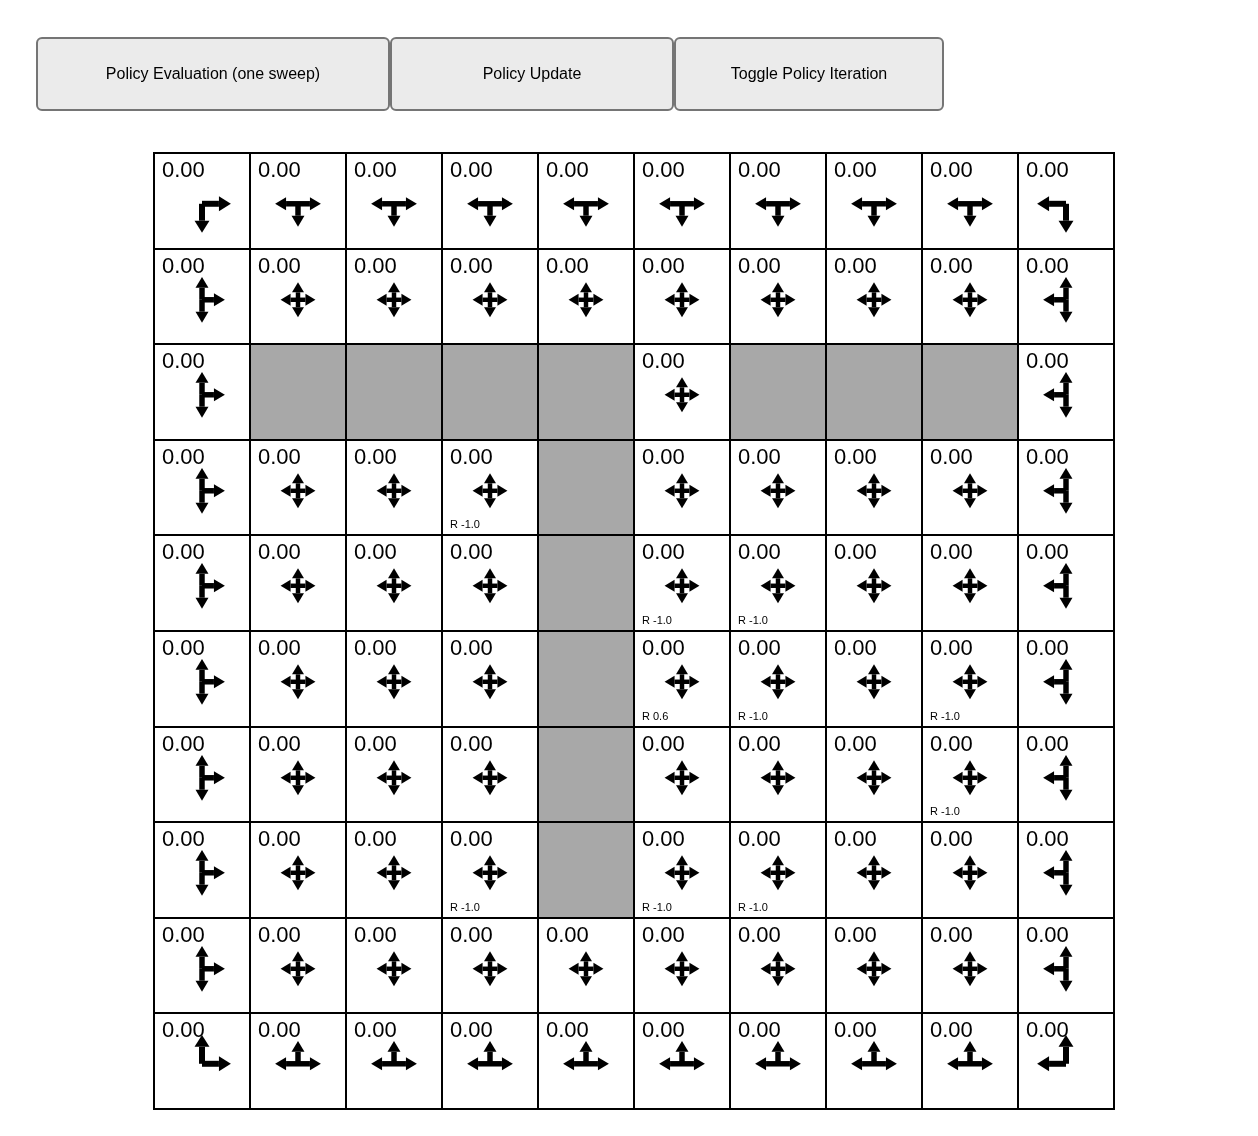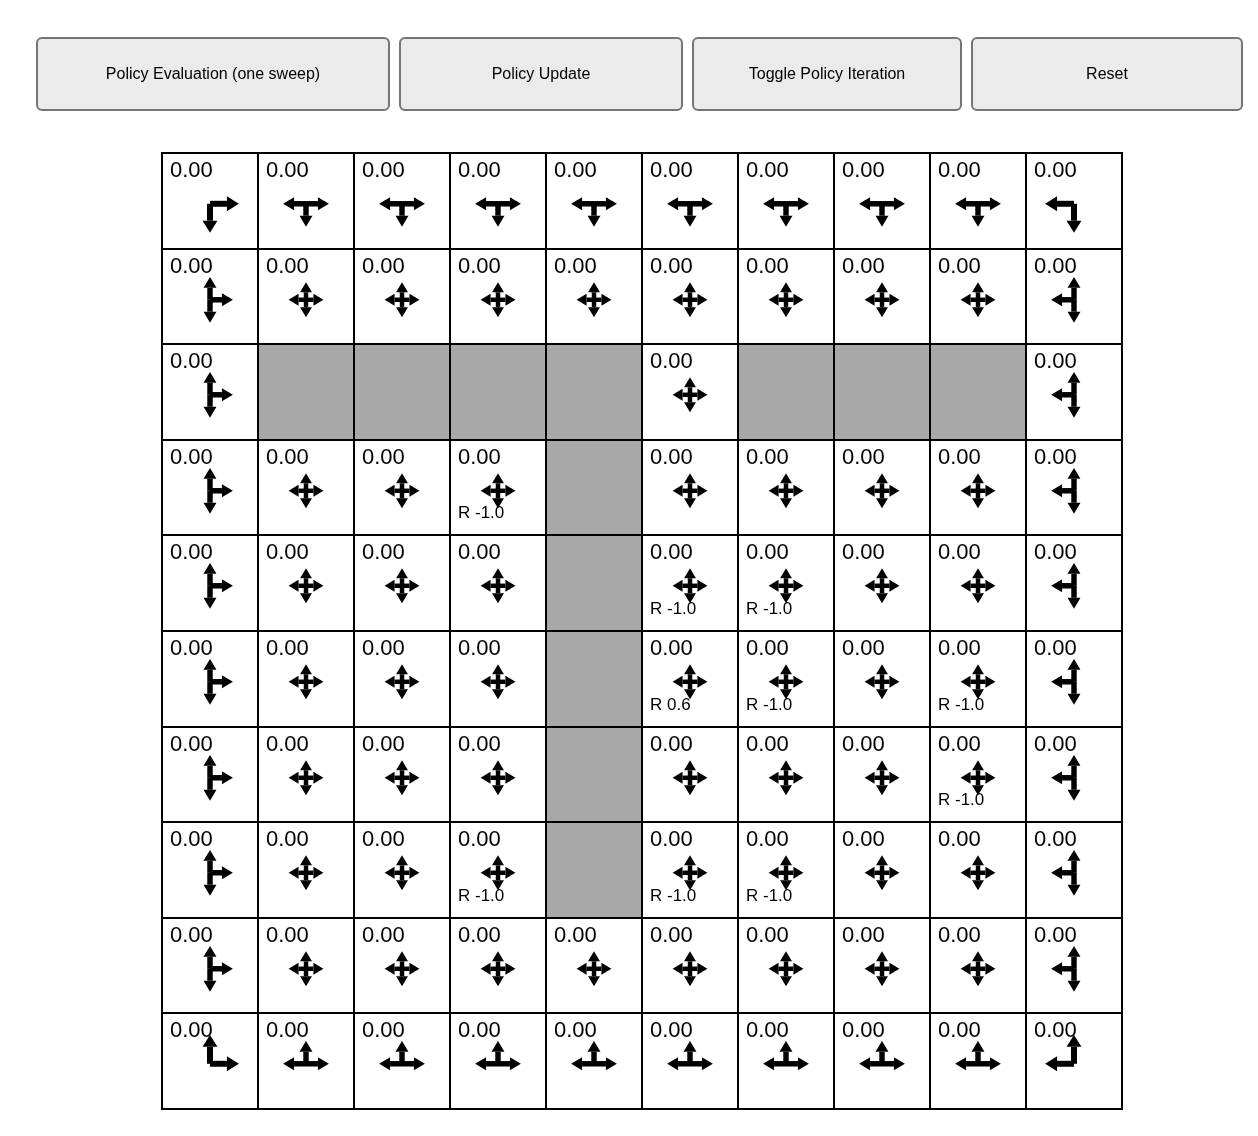--- a/index.html
+++ b/index.html
@@ -1,51 +1,49 @@
 <!DOCTYPE html>
 <html style="--wall: #a8a8a8; --line: #000000; --button-bg: #ebebeb; --button-border: #757575;"><head>
 <meta charset="utf-8">
 <style>
   html,body{margin:0;padding:0;}
   body{
     width:1258px;height:1136px;position:relative;background:#fff;
     font-family:"Liberation Sans",sans-serif;color:#000;overflow:hidden;
   }
-  .toolbar{position:absolute;left:36px;top:37px;display:flex;gap:9px;}
+  .toolbar{position:absolute;left:36px;top:37px;display:flex;}
   .btn{
     height:74px;background:var(--button-bg,#ebebeb);
     border:2px solid var(--button-border,#757575);border-radius:6px;
     font-size:16px;color:#000;font-family:"Liberation Sans",sans-serif;
     cursor:pointer;padding:0 10px;
   }
   .btn-0{width:354px}.btn-1{width:284px}.btn-2{width:270px}.btn-3{width:272px}
   .grid{
     position:absolute;left:153px;top:152px;
     border:1px solid var(--line,#000);
     display:grid;grid-template-columns:repeat(10,96px);grid-template-rows:repeat(10,95.6px);
     background:#fff;
-    margin-left:8px;
   }
   .cell{
     position:relative;border:1px solid var(--line,#000);
     background:#fff;box-sizing:border-box;
   }
   .cell.wall{background:var(--wall,#a8a8a8);}
   .value{position:absolute;top:4px;left:7px;font-size:22px;line-height:1.1;}
-  .reward{position:absolute;bottom:11px;left:7px;font-size:17px;}
+  .reward{position:absolute;bottom:4px;left:7px;font-size:11px;}
   svg.arrows{position:absolute;left:0;top:0;width:100%;height:100%;}
 </style>
 </head>
 <body>
 
 <div class="toolbar">
   <button class="btn btn-0">Policy Evaluation (one sweep)</button>
   <button class="btn btn-1">Policy Update</button>
   <button class="btn btn-2">Toggle Policy Iteration</button>
-  <button class="btn btn-3">Reset</button>
 </div>
 
 <div class="grid">
     <div class="cell">
       <svg viewBox="0 0 94 94" class="arrows">
         <line x1="47" y1="50" x2="64" y2="50" stroke="#000000" stroke-width="6"></line>
         <polygon points="76,50 64,57.5 64,42.5" fill="#000000"></polygon>
         <line x1="47" y1="50" x2="47" y2="67" stroke="#000000" stroke-width="6"></line>
         <polygon points="47,79 39.5,67 54.5,67" fill="#000000"></polygon>
       </svg>

